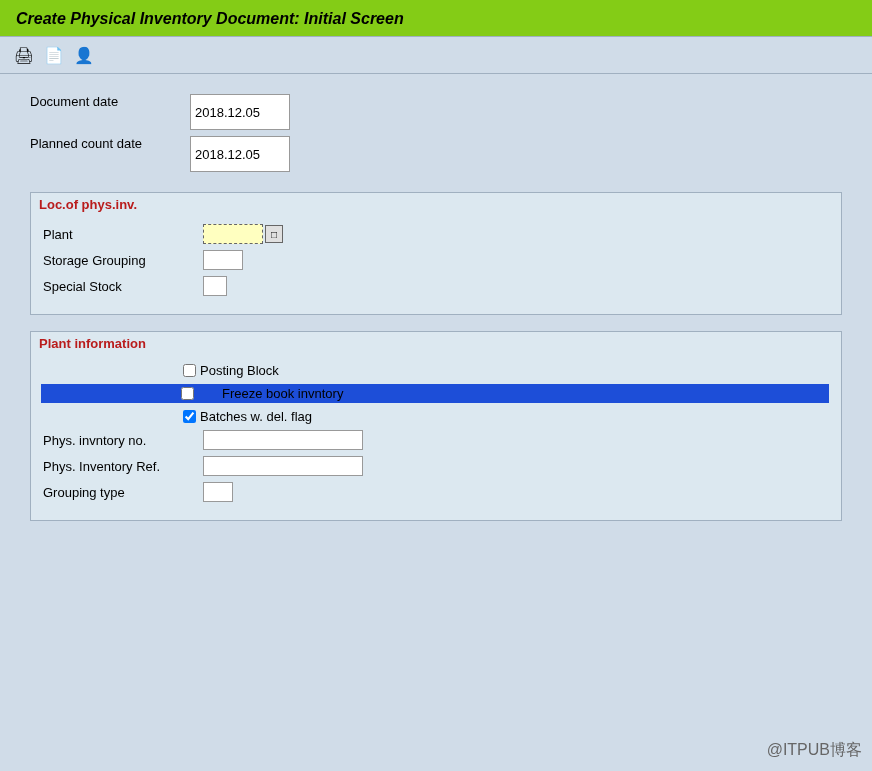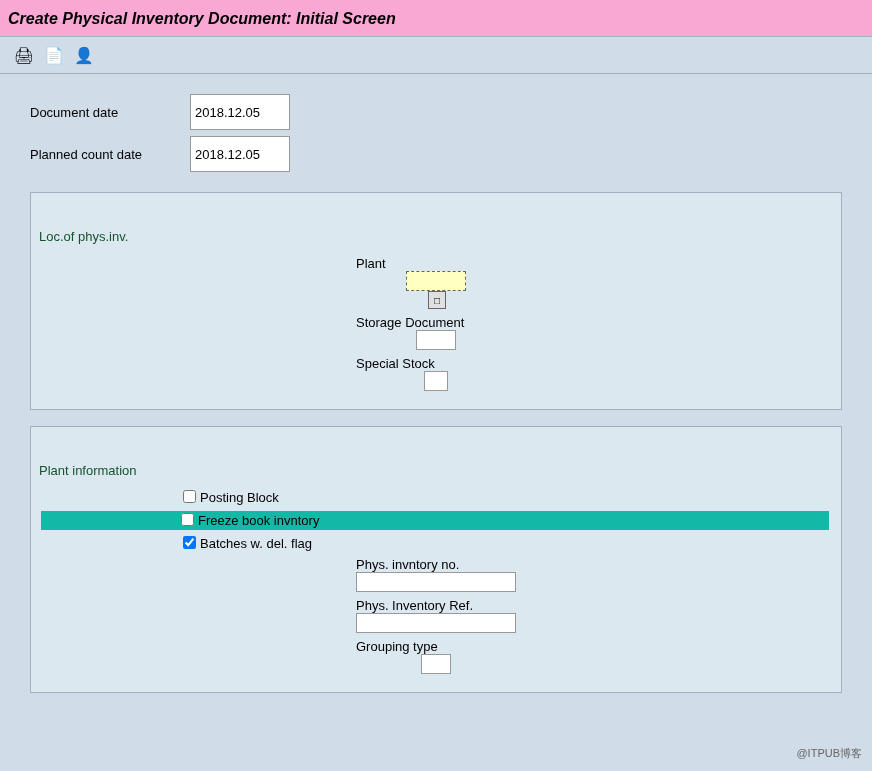--- a/index.html
+++ b/index.html
@@ -5,22 +5,22 @@
     * { box-sizing: border-box; margin: 0; padding: 0; }
     body {
       font-family: Arial, sans-serif;
       font-size: 13px;
       background: #d0dce8;
       width: 872px;
       min-height: 771px;
     }
 
     .title-bar {
-      background: #f9a8d4;
-      padding: 10px 16px 8px 8px;
+      background: #84cc16;
+      padding: 10px 16px 8px 16px;
       border-bottom: 1px solid #a0b0c0;
     }
 
     .title-bar h1 {
       font-size: 16px;
       font-weight: bold;
       font-style: italic;
       color: #000;
     }
 
@@ -49,21 +49,20 @@
       padding: 20px 30px;
       background: #d0dce8;
     }
 
     .date-section {
       margin-bottom: 20px;
     }
 
     .date-row {
       display: flex;
-      align-items: center;
       margin-bottom: 6px;
     }
 
     .date-label {
       width: 160px;
       color: #000;
     }
 
     .date-input {
       border: 1px solid #999;
@@ -76,35 +75,33 @@
 
     .section-box {
       border: 1px solid #a0b0c0;
       background: #dce8f0;
       margin-bottom: 16px;
       padding: 0;
     }
 
     .section-title {
       padding: 4px 8px;
-      font-weight: normal;
-      font-size: 13px;
-      color: #14532d;
-      margin-top: 32px;
+      font-weight: bold;
+      font-size: 13px;
+      color: #b91c1c;
     }
 
     .section-body {
       padding: 8px 12px 12px 12px;
     }
 
     .field-row {
       display: flex;
       align-items: center;
       margin-bottom: 6px;
-      flex-direction: column;
     }
 
     .field-label {
       width: 160px;
       color: #000;
     }
 
     .field-input {
       border: 1px solid #999;
       background: #fff;
@@ -135,48 +132,49 @@
       cursor: pointer;
       font-size: 10px;
       display: inline-flex;
       align-items: center;
       justify-content: center;
       margin-left: 2px;
     }
 
     .checkbox-row {
       display: flex;
-      align-items: flex-start;
+      align-items: center;
       margin-bottom: 6px;
       padding-left: 140px;
     }
 
     .checkbox-row.highlighted {
-      background: #14b8a6;
+      background: #1d4ed8;
       padding: 2px 2px 2px 140px;
       margin-left: -2px;
+      gap: 24px;
     }
 
     .checkbox-row input[type="checkbox"] {
       margin-right: 4px;
     }
 
     .field-input.medium-input {
       width: 160px;
     }
 
     .field-input.grouping-input {
       width: 30px;
     }
 
     .watermark {
       position: fixed;
       bottom: 10px;
       right: 10px;
-      font-size: 11px;
+      font-size: 16px;
       color: #666;
     }
   </style>
 </head>
 <body>
 
 <div class="title-bar">
   <h1>Create Physical Inventory Document: Initial Screen</h1>
 </div>
 
@@ -203,21 +201,21 @@
     <div class="section-title">Loc.of phys.inv.</div>
     <div class="section-body">
 
       <div class="field-row">
         <span class="field-label">Plant</span>
         <input class="field-input plant-input" type="text" style="">
         <button class="lookup-btn">□</button>
       </div>
 
       <div class="field-row">
-        <span class="field-label">Storage Document</span>
+        <span class="field-label">Storage Grouping</span>
         <input class="field-input storage-input" type="text" style="">
       </div>
 
       <div class="field-row">
         <span class="field-label">Special Stock</span>
         <input class="field-input special-stock-input" type="text" style="">
       </div>
 
     </div>
   </div>

